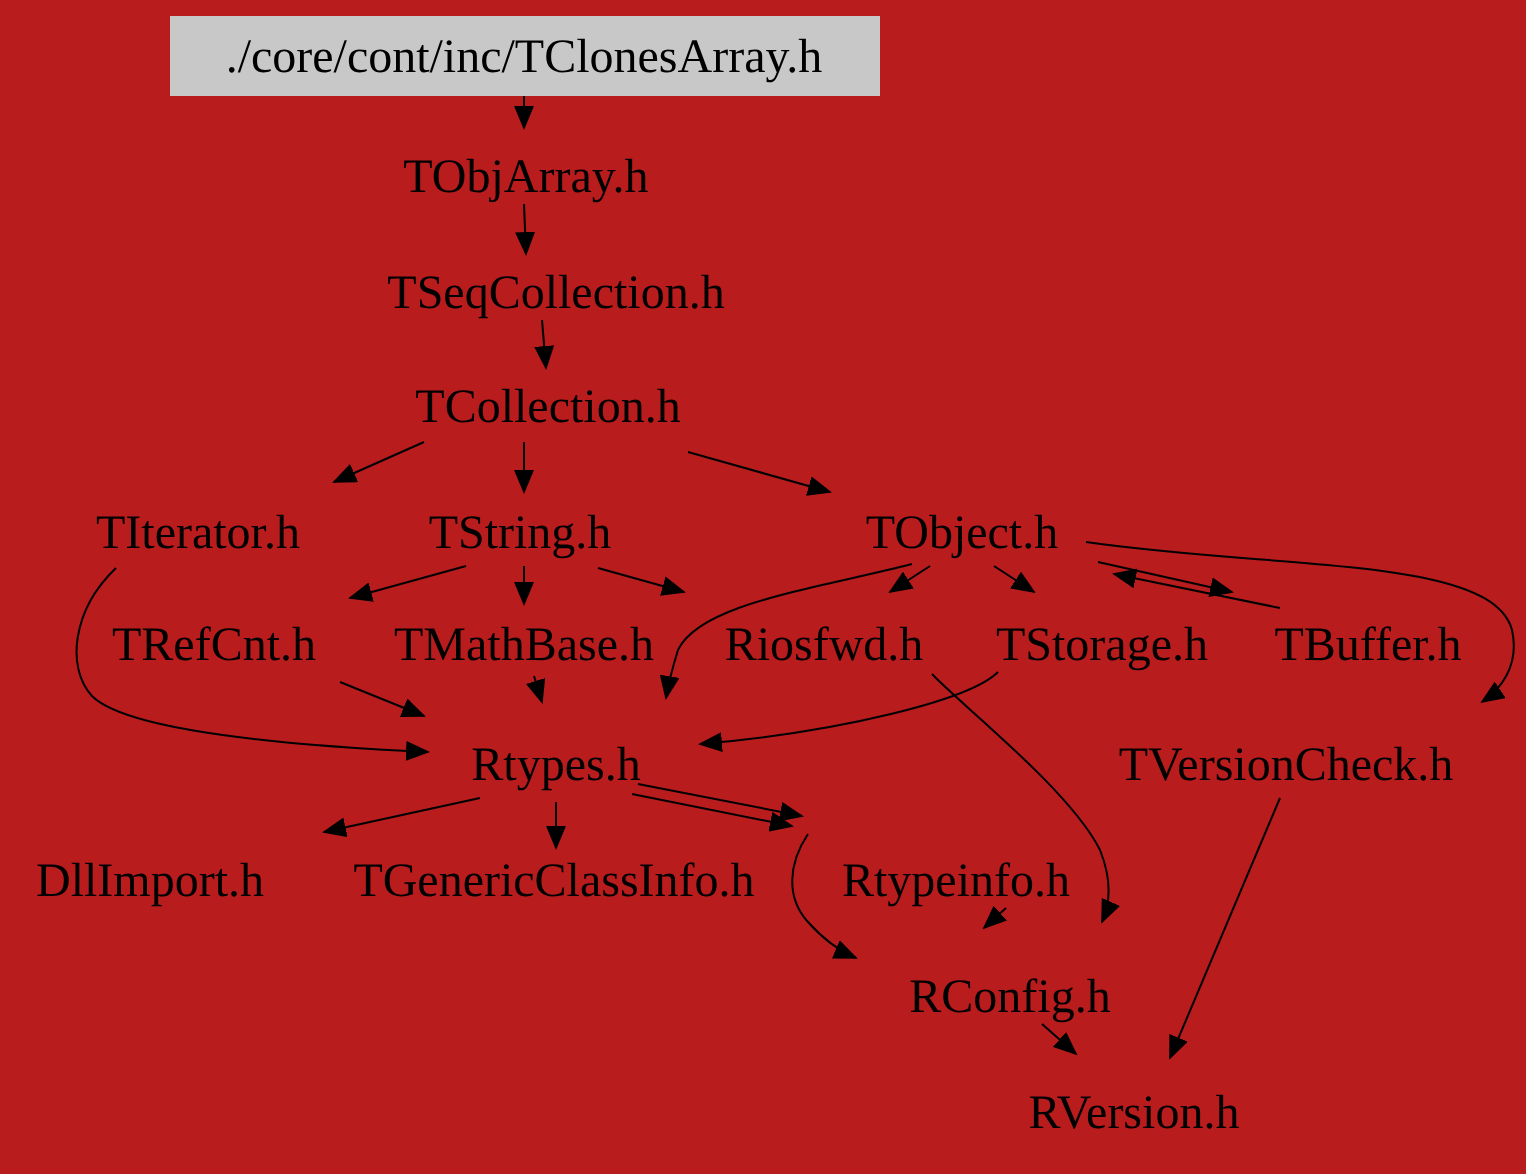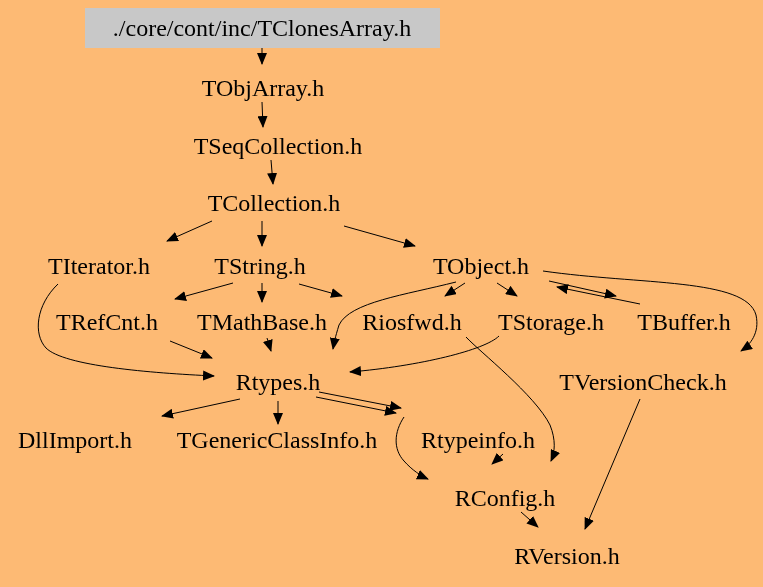--- a/index.html
+++ b/index.html
@@ -5,21 +5,21 @@
   html, body {
     margin: 0;
     padding: 0;
     background: #ffffff;
     font-family: "Liberation Serif", "DejaVu Serif", serif;
   }
   .graph-wrap {
     position: relative;
     width: 763px;
     height: 587px;
-    background: #fdba74;
+    background: #b91c1c;
     overflow: hidden;
   }
   svg text {
     font-family: "Liberation Serif", "DejaVu Serif", serif;
     font-size: 24px;
     fill: #000000;
     cursor: pointer;
   }
   svg path.edge {
     fill: none;

